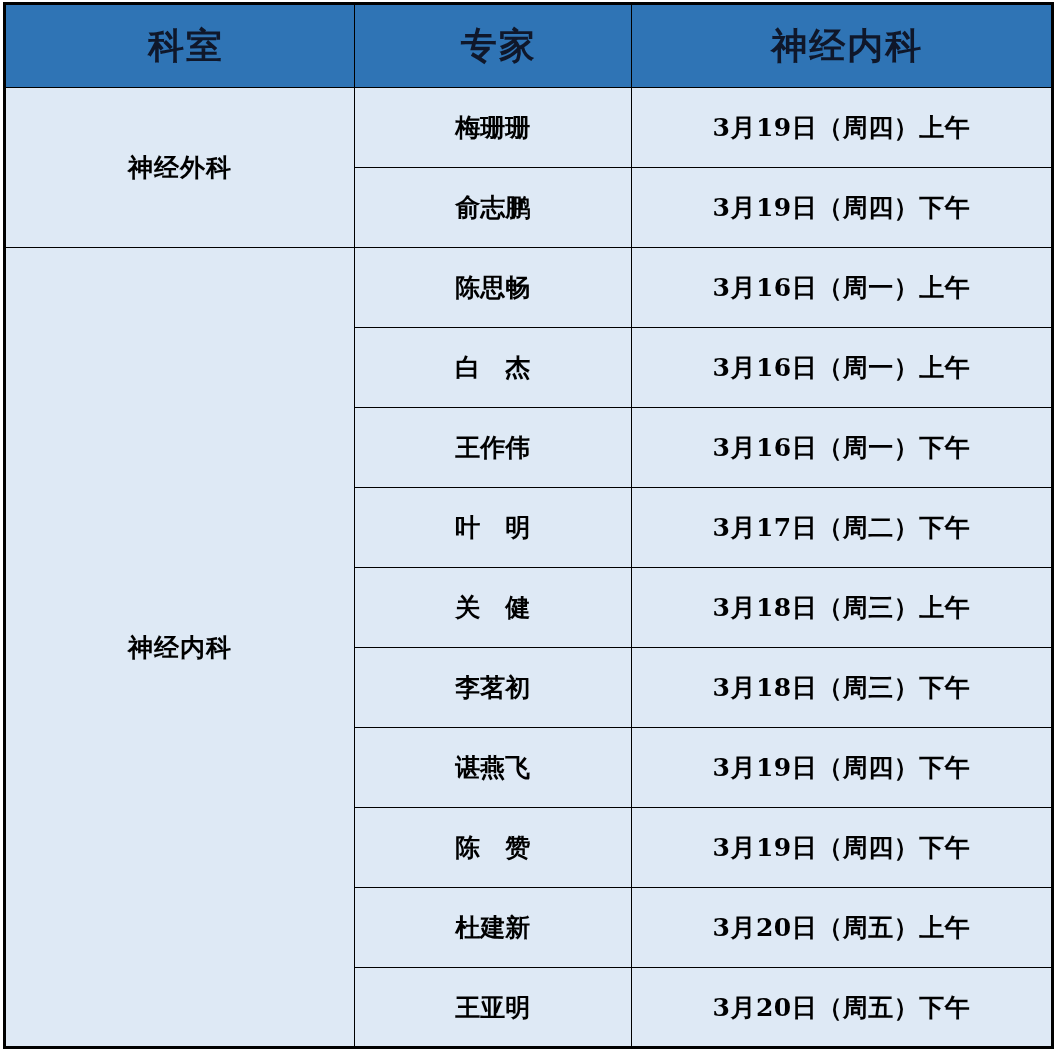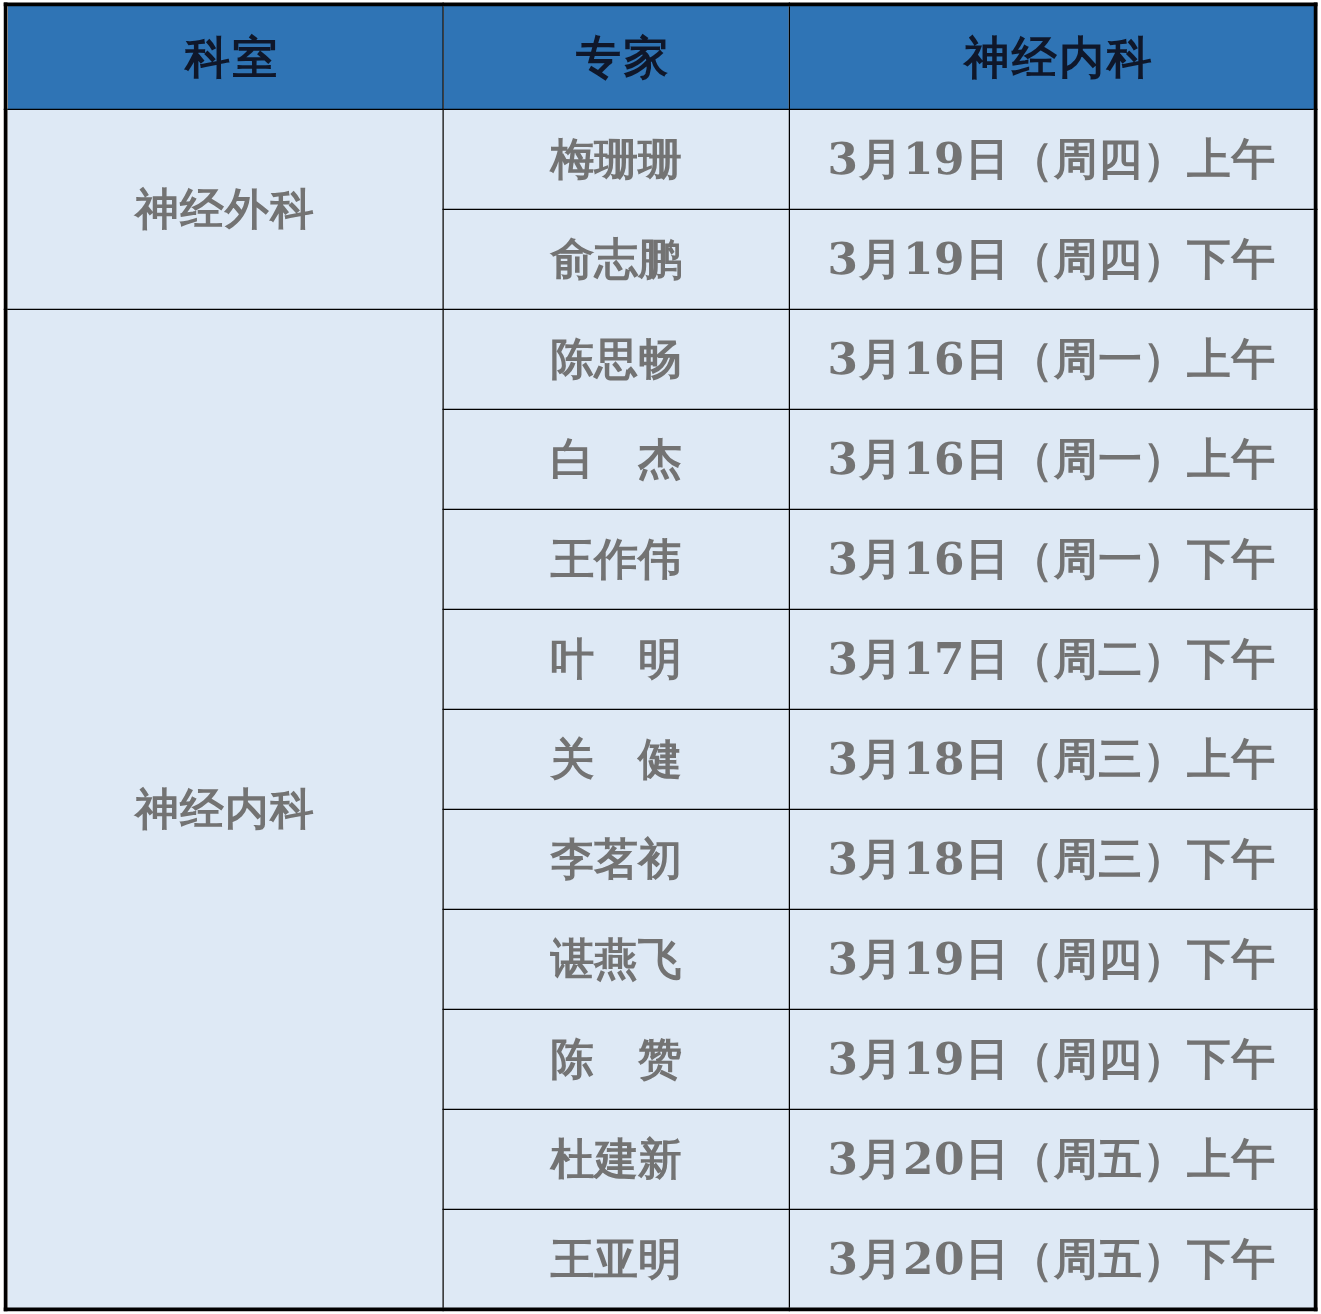--- a/index.html
+++ b/index.html
@@ -41,24 +41,24 @@
     font-weight: 700;
     font-size: 36px;
     letter-spacing: 2px;
     padding-left: 12px;
   }
   tbody tr {
     height: 80px;
   }
   td {
     background: #DEE9F5;
-    color: #737373;
+    color: #000000;
     font-family: "DejaVu Serif", "Liberation Serif", serif;
     font-weight: 700;
-    font-size: 35px;
+    font-size: 25px;
   }
   td.dept {
     letter-spacing: 1px;
   }
   td.time {
     letter-spacing: 0.5px;
     margin-left: 34px;
   }
 </style>
 </head>

